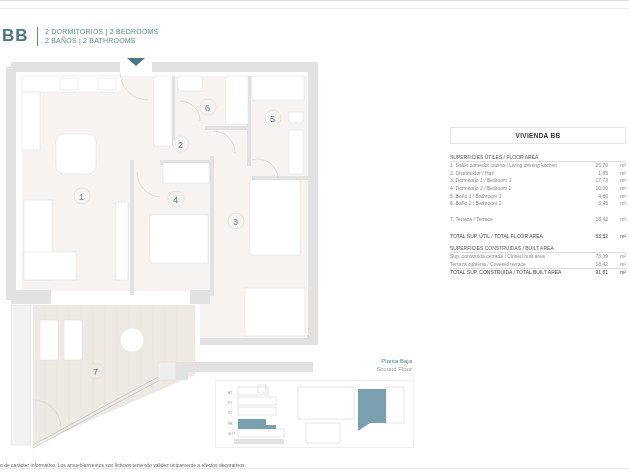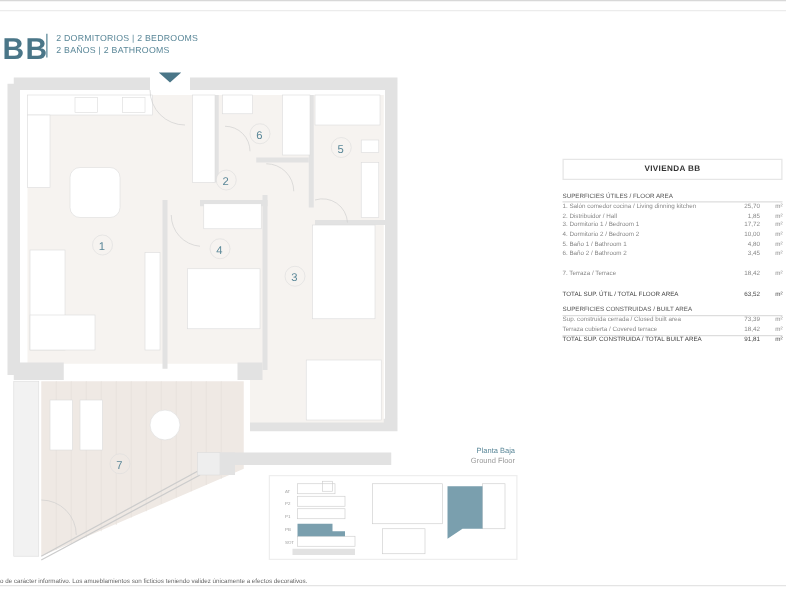--- a/index.html
+++ b/index.html
@@ -1,19 +1,19 @@
 <!DOCTYPE html>
 <html><head>
 <meta charset="utf-8">
 <style>
   html,body{margin:0;padding:0;background:#fff;}
   body{width:629px;height:476px;position:relative;overflow:hidden;font-family:"Liberation Sans",sans-serif;color:#555;}
   .topline1{position:absolute;left:0;top:0;width:629px;height:1px;background:#d8d8d8;}
   .topline2{position:absolute;left:0;top:8px;width:629px;height:1px;background:#ececec;}
-  .code{position:absolute;left:2px;top:26px;font-size:24px;font-weight:bold;color:#4a7688;letter-spacing:1px;}
+  .code{position:absolute;left:2px;top:26px;font-size:17px;font-weight:bold;color:#4a7688;letter-spacing:1px;}
   .vsep{position:absolute;left:37px;top:27px;width:1px;height:19px;background:#5a8798;}
   .sub{position:absolute;left:45px;font-size:7px;color:#5a8798;letter-spacing:0.2px;}
   .sub1{top:28px;} .sub2{top:37px;}
   .plan{position:absolute;left:0;top:55px;width:330px;height:400px;}
   .tbl{position:absolute;left:450px;top:127px;width:176px;}
   .tbl-title{border:1px solid #e6e6e6;height:15px;text-align:center;font-size:6.5px;font-weight:bold;color:#333;line-height:15px;letter-spacing:0.3px;}
   .sec{font-size:5px;color:#555;margin-top:10px;border-bottom:1px solid #ddd;padding-bottom:1px;}
   .row{display:flex;font-size:5px;color:#888;height:7.7px;line-height:7.7px;}
   .row .l{flex:1;}
   .row .v{width:22px;text-align:right;}

